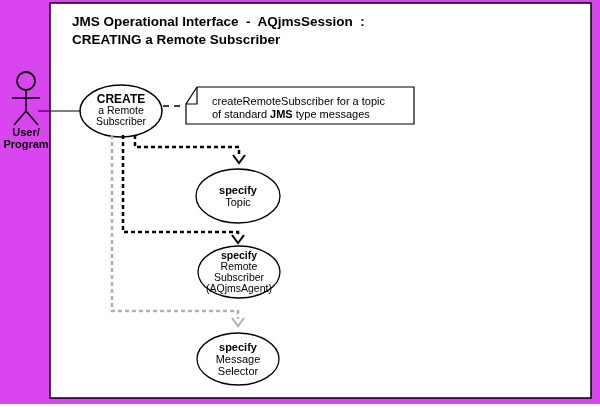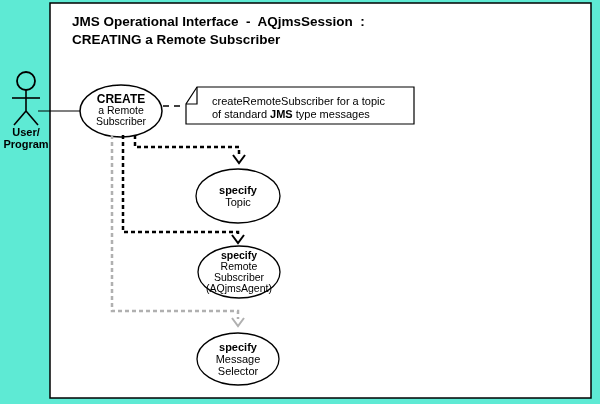--- a/index.html
+++ b/index.html
@@ -1,20 +1,20 @@
 <!DOCTYPE html>
 <html><head>
 <meta charset="utf-8">
 <style>
   html, body { margin: 0; padding: 0; background: #ffffff; }
   .page {
     position: relative;
     width: 600px;
     height: 404px;
-    background: #5eead4;
+    background: #d946ef;
     font-family: "Liberation Sans", sans-serif;
   }
   svg text {
     font-family: "Liberation Sans", sans-serif;
     fill: #000000;
   }
 </style>
 </head>
 <body>
 

